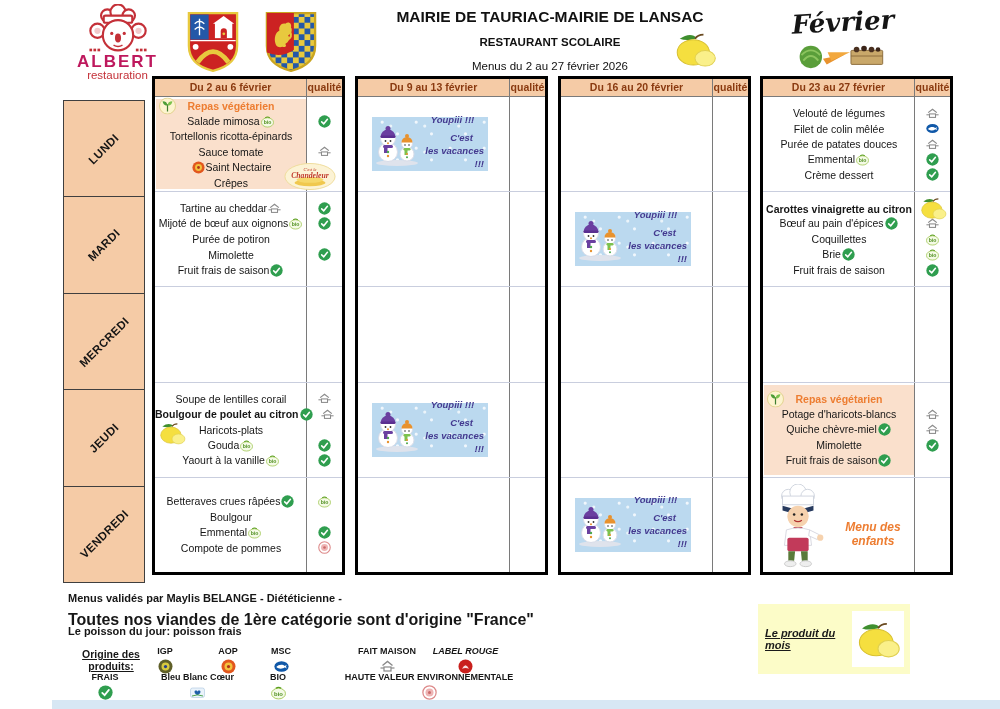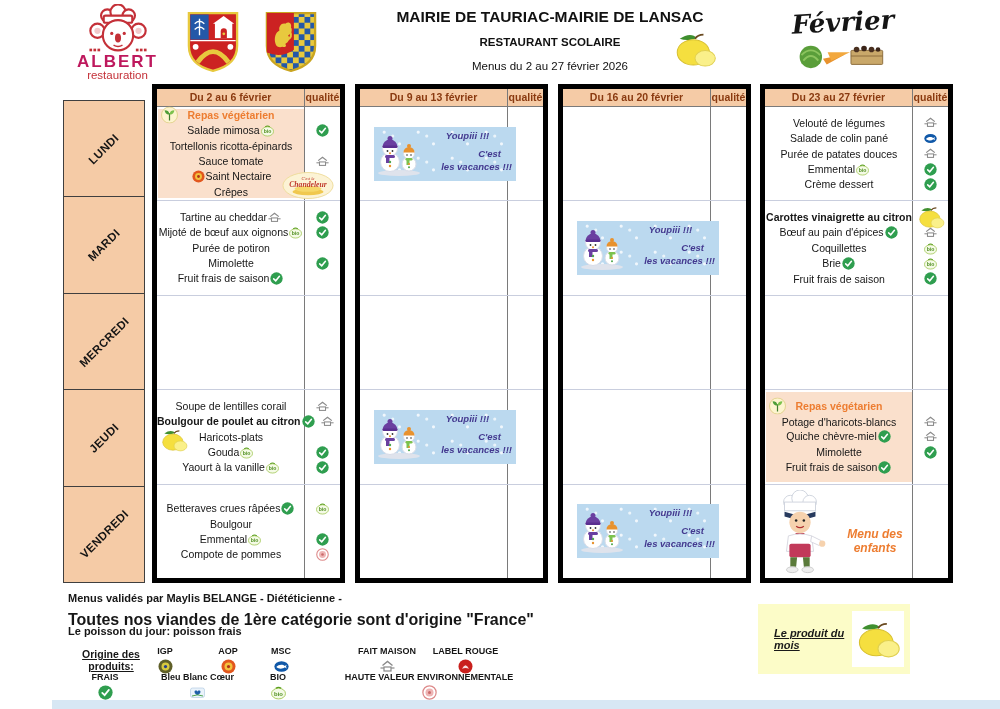--- a/index.html
+++ b/index.html
@@ -22,21 +22,21 @@
   #header-lemon svg{width:100%;height:100%;}
   #month-logo{left:783px;top:2px;width:120px;height:74px;text-align:center;}
   #month-label{font-family:"DejaVu Serif",serif;font-style:italic;font-weight:bold;font-size:26px;color:#151515;transform:rotate(-3deg);line-height:40px;}
   #month-veg{width:105px;height:28px;display:block;margin:0 auto;}
 
   
   #day-col{left:63px;top:100px;width:82px;height:483px;display:flex;flex-direction:column;border:1px solid #3f3f3f;box-sizing:border-box;}
   .day-cell{flex:1;background:#F5CBA6;border-bottom:1px solid #3f3f3f;display:flex;align-items:center;justify-content:center;}
   .day-cell:last-child{border-bottom:none;}
   .day-cell span{transform:rotate(-45deg);font-weight:bold;font-size:11.5px;color:#141414;white-space:nowrap;letter-spacing:.4px;}
-  .week-col{position:absolute;top:84px;width:193px;height:499px;border:5px solid #000000;box-sizing:border-box;background:#fff;display:flex;flex-direction:column;}
+  .week-col{position:absolute;top:76px;width:193px;height:499px;border:3px solid #000000;box-sizing:border-box;background:#fff;display:flex;flex-direction:column;}
   .wk0{left:152px}.wk1{left:355px}.wk2{left:558px}.wk3{left:760px}
   .wk-head{height:17px;flex:none;display:flex;background:#F5CBA6;border-bottom:1px solid #7a7a7a;}
   .wk-head-label{flex:1;border-right:1px solid #7a7a7a;text-align:center;font-weight:bold;font-size:10.5px;color:#8a3a10;line-height:16px;}
   .wk-head-qual{width:35px;text-align:center;font-weight:bold;font-size:10.5px;color:#8a3a10;line-height:16px;}
   .cell{flex:1;position:relative;border-bottom:1px solid #c9cede;overflow:visible;}
   .cell:last-child{border-bottom:none;}
   .vline{position:absolute;top:0;bottom:0;right:35px;width:1px;background:#7a7a7a;}
   .veg-bg{position:absolute;left:1px;right:36px;top:2px;bottom:2px;background:#FAE0CC;}
   .rows{position:absolute;left:0;right:0;top:0;bottom:0;display:flex;flex-direction:column;justify-content:center;}
   .row{display:flex;align-items:center;min-height:15.4px;}
@@ -48,21 +48,21 @@
   .ic svg{width:100%;height:100%;display:block;}
   .ic-lg{width:17px;height:17px;}
   .ic-left-abs{position:absolute;left:3px;top:50%;transform:translateY(-50%);}
 
   .badge-chandeleur{position:absolute;right:6px;bottom:0;width:52px;height:29px;}
   .badge-chandeleur svg{width:100%;height:100%;}
   .badge-lemon-left{position:absolute;left:3px;top:38px;width:28px;height:24px;}
   .badge-lemon-left svg,.badge-lemon-q svg{width:100%;height:100%;}
   .badge-lemon-q{position:absolute;right:3px;top:4px;width:28px;height:24px;}
 
-  .vac-banner{position:absolute;left:14px;top:50%;transform:translateY(-50%);width:142px;height:54px;background:#BBD9EF;display:flex;align-items:center;
+  .vac-banner{position:absolute;left:14px;top:50%;transform:translateY(-50%);width:116px;height:54px;background:#BBD9EF;display:flex;align-items:center;
     background-image:radial-gradient(circle at 30% 20%, rgba(255,255,255,.8) 1px, transparent 2px),radial-gradient(circle at 75% 65%, rgba(255,255,255,.8) 1px, transparent 2px),radial-gradient(circle at 55% 35%, rgba(255,255,255,.7) 1px, transparent 2px);
     background-size:34px 26px;}
   .vac-snowmen{width:46px;height:46px;flex:none;margin-left:2px;}
   .vac-snowmen svg{width:100%;height:100%;}
   .vac-text{flex:1;color:#43398F;font-style:italic;font-weight:bold;font-size:9.5px;line-height:13px;padding-right:3px;}
   .vac-l1{text-align:center;margin-top:-6px;}
   .vac-l2{text-align:right;padding-right:12px;margin-top:5px;}
   .vac-l3{text-align:right;padding-right:1px;}
 
   .kids-chef{position:absolute;left:6px;bottom:2px;width:58px;height:86px;}
@@ -76,27 +76,27 @@
   #legend-title{left:72px;top:648px;width:78px;font-size:10.5px;font-weight:bold;text-decoration:underline;text-align:center;color:#161616;}
   .legend-item{position:absolute;text-align:center;}
   .legend-item .ll{font-size:9px;font-weight:bold;color:#161616;white-space:nowrap;}
   .legend-item .li{margin-top:1px;}
   .legend-item .ic{width:15px;height:15px;}
   .li-0{left:85px;top:672px;width:40px;}
   .li-1{left:145px;top:646px;width:40px;}
   .li-2{left:208px;top:646px;width:40px;}
   .li-3{left:261px;top:646px;width:40px;}
   .li-4{left:348px;top:646px;width:78px;}
-  .li-5{left:428px;top:646px;width:75px;}
+  .li-5{left:428px;top:646px;width:75px;font-style:italic;}
   .li-6{left:150px;top:672px;width:95px;}
   .li-7{left:258px;top:672px;width:40px;}
   .li-8{left:343px;top:672px;width:172px;}
 
   #product-box{left:758px;top:604px;width:152px;height:70px;background:#FCFCC8;display:flex;align-items:center;}
-  #product-label{flex:1;font-size:11px;font-weight:bold;font-style:italic;text-decoration:underline;color:#1a1a1a;padding-left:16px;}
+  #product-label{flex:1;font-size:11px;font-weight:bold;font-style:italic;text-decoration:underline;color:#1a1a1a;padding-left:7px;}
   #product-img{width:52px;height:56px;background:#fff;margin-right:6px;display:flex;align-items:center;justify-content:center;flex:none;}
   #product-img svg{width:46px;height:40px;}
   #bottom-strip{left:52px;right:0;bottom:0;height:9px;background:#d7e7f4;}
 </style>
 </head>
 <body>
 
 <div id="page">
 
   <div class="abs" id="brand">
@@ -657,21 +657,21 @@
                   <svg viewBox="0 0 15 13">
                     <polyline points="2.5,5.5 7.5,1.5 12.5,5.5" fill="none" stroke="#8a8a8a" stroke-width="1.4"></polyline>
                     <rect x="4" y="7" width="7" height="4" fill="none" stroke="#8a8a8a" stroke-width="1.2"></rect>
                     <line x1="11" y1="8" x2="14.5" y2="8" stroke="#8a8a8a" stroke-width="1.2"></line>
                     <line x1="0.5" y1="8" x2="4" y2="8" stroke="#8a8a8a" stroke-width="1.2"></line>
                   </svg>
                 </span>
               </div>
             </div>
             <div class="row">
-              <div class="mline"><span>Salade de colin pané</span></div>
+              <div class="mline"><span>Filet de colin mêlée</span></div>
               <div class="qline">
                 <span class="ic">
                   <svg viewBox="0 0 16 12">
                     <ellipse cx="8" cy="6" rx="7.6" ry="5.6" fill="#1058a8"></ellipse>
                     <path d="M2.5 6.5 C5 3.5 9.5 3.5 11.5 5.5 L13.5 4 L12.8 6 L13.5 8 L11.5 6.8 C9 9 5 8.8 2.5 6.5 Z" fill="#fff"></path>
                   </svg>
                 </span>
               </div>
             </div>
             <div class="row">

